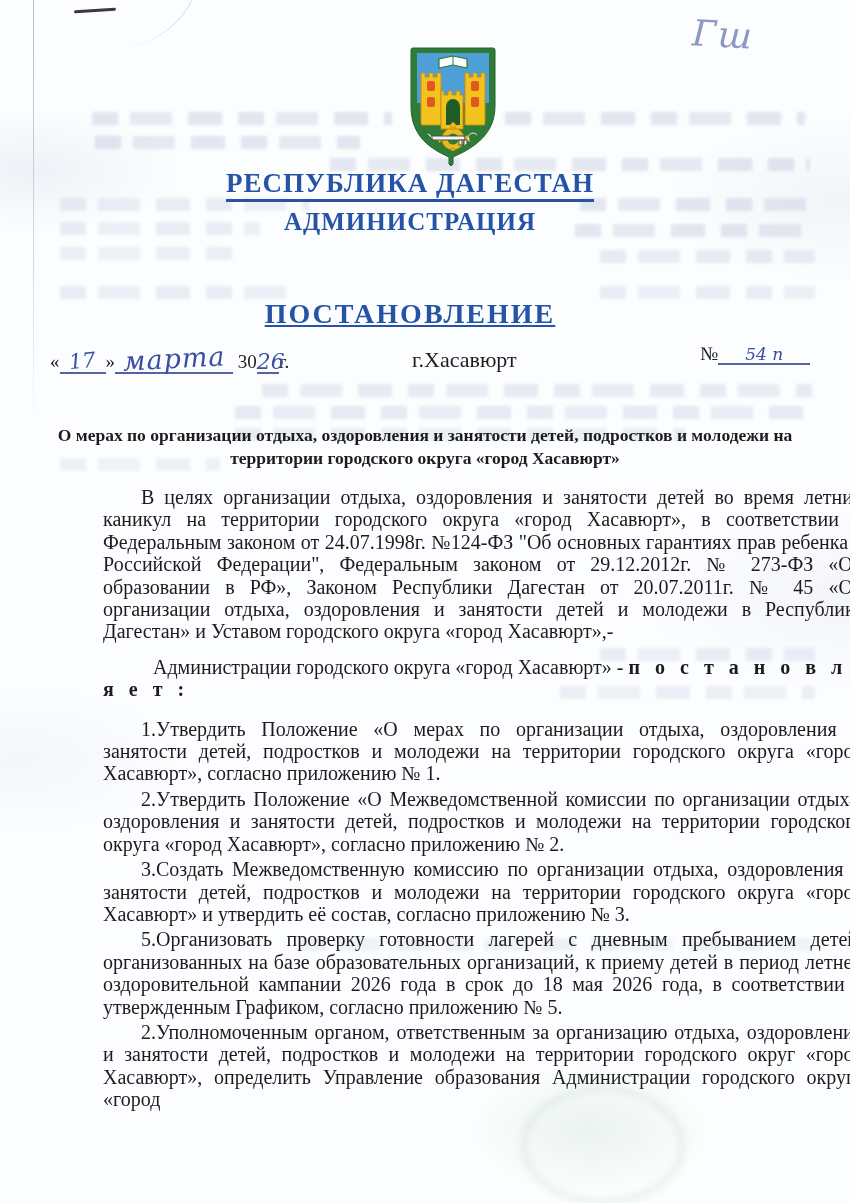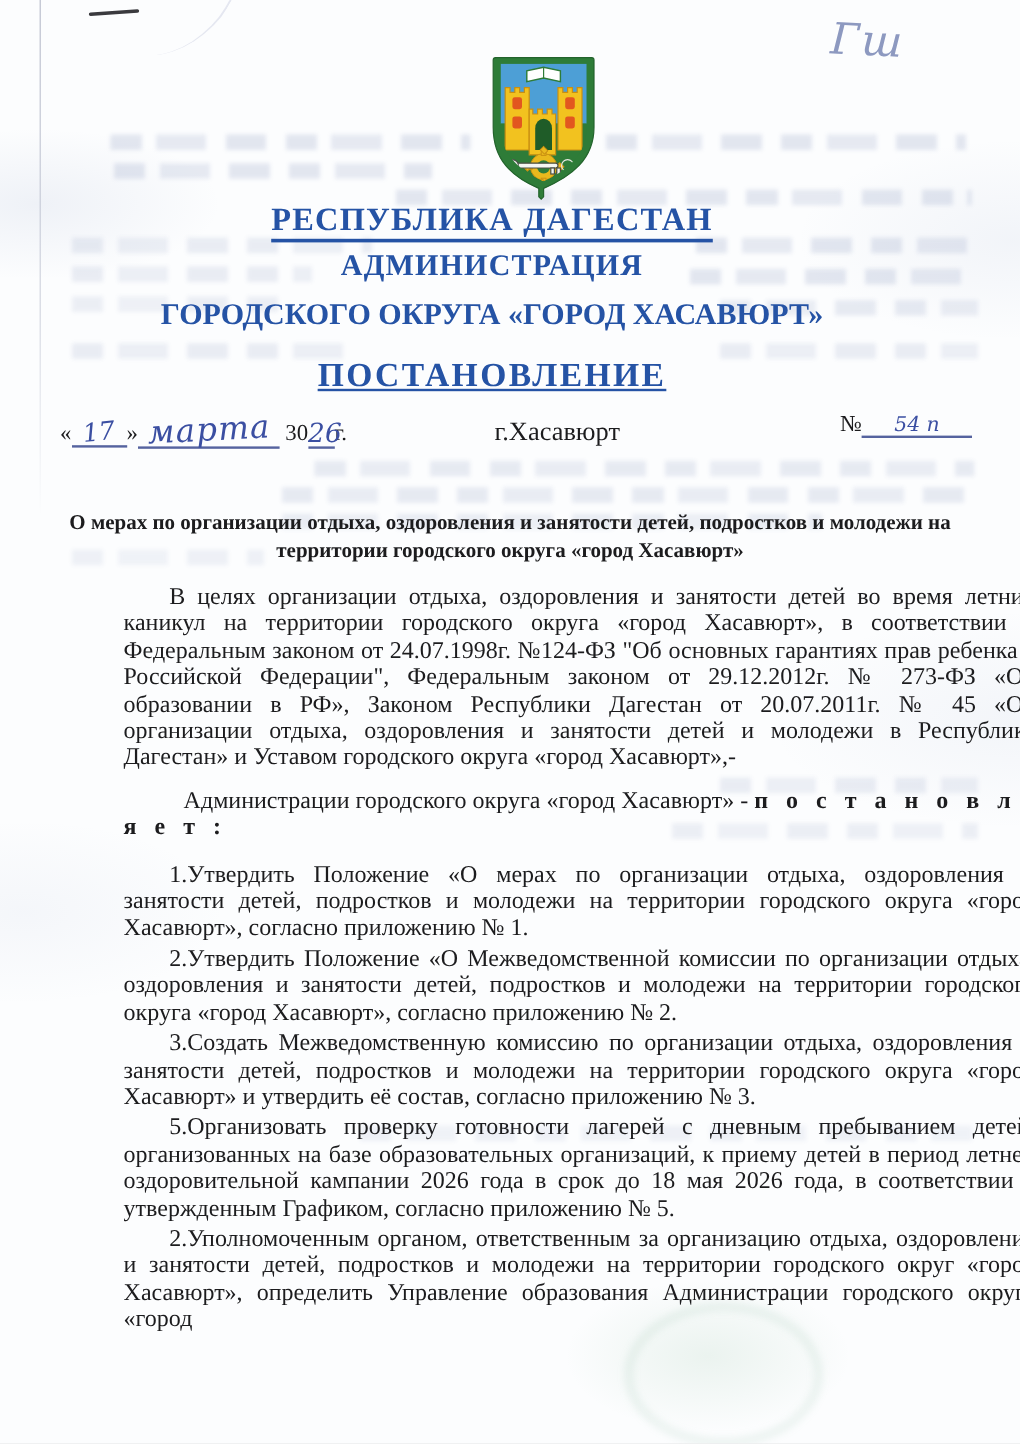--- a/index.html
+++ b/index.html
@@ -150,21 +150,20 @@
           <rect x="52" y="95" width="3" height="5"></rect>
           <rect x="57" y="95" width="3" height="7"></rect>
           <circle cx="66" cy="93" r="5" fill="none" stroke="#e9e9e4"></circle>
         </g>
       </g>
     </svg>
   </div>
 
   <div class="blue republic"><span>РЕСПУБЛИКА ДАГЕСТАН</span></div>
   <div class="blue admin1">АДМИНИСТРАЦИЯ</div>
-  <div class="blue admin2">ГОРОДСКОГО ОКРУГА «ГОРОД ХАСАВЮРТ»</div>
   <div class="blue doctype">ПОСТАНОВЛЕНИЕ</div>
 
   <div class="date-row">
     <div class="date-left">
       <span>«</span><span class="uf" style="width:46px"><span class="hand hand-day">17</span></span><span>»</span><span class="uf" style="width:118px"><span class="hand hand-month">марта</span></span>
       <span>30</span><span class="uf" style="width:22px"><span class="hand hand-year">26</span></span><span>г.</span>
     </div>
     <div class="city">г.Хасавюрт</div>
     <div class="num">
       <span>№</span><span class="uf"><span class="hand">54 п</span></span>

